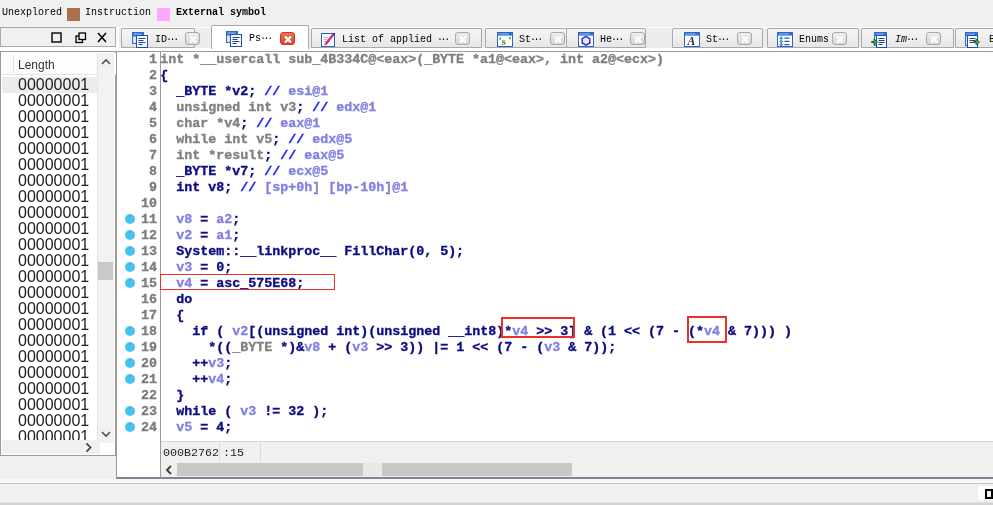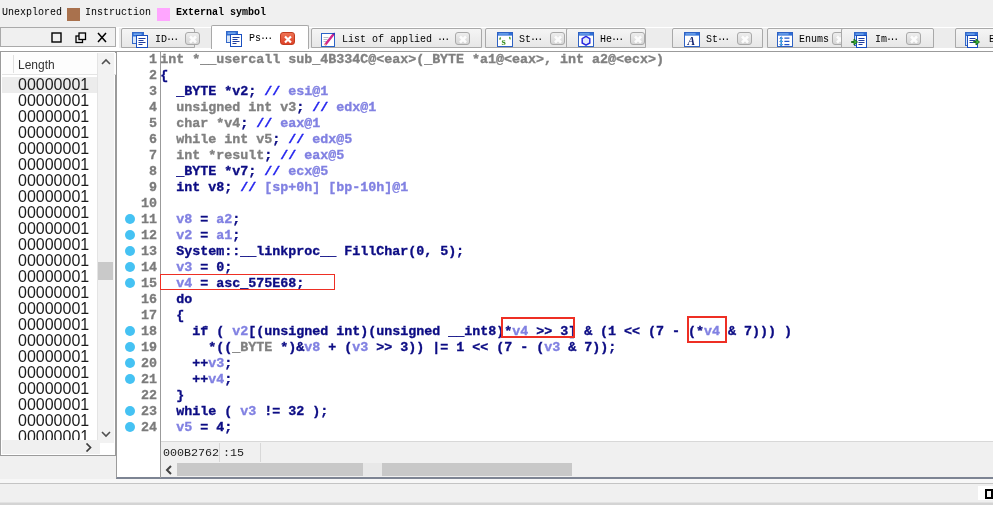--- a/index.html
+++ b/index.html
@@ -175,21 +175,21 @@
         <path d="M7.4 6.2h5M7.4 9.4h5M7.4 12.6h5" stroke="#2255cc" stroke-width="1.2"></path>
       </svg>
       <span class="tabtxt" style="left:31px;">Enums</span>
       <div class="closebtn" style="left:64px;top:3px;">
           <svg width="10" height="9" viewBox="0 0 10 9">
             <path d="M2 1.5 L8 7.5 M8 1.5 L2 7.5" stroke="#fcfcfc" stroke-width="2.5"></path>
           </svg>
         </div>
     </div>
 
-    <div class="tab" style="left:841px;width:93px;">
+    <div class="tab" style="left:861px;width:93px;font-style:italic;">
       <svg class="ticon" style="left:9px;" viewBox="0 0 16 16">
         <rect x="3.5" y="0.5" width="12" height="13" fill="#d8e6f8" stroke="#3468c8"></rect>
         <rect x="4" y="1" width="11" height="3" fill="#2f6fd8"></rect>
         <rect x="4.6" y="1.6" width="8" height="0.9" fill="#9cc8f5"></rect>
         <rect x="5.5" y="3.5" width="10" height="12" fill="#ffffff" stroke="#1a4fc0"></rect>
         <path d="M7.5 6.5h6M7.5 8.5h6M7.5 10.5h6M7.5 12.5h4" stroke="#1d3da0" stroke-width="1.1"></path>
         <path d="M0.5 9.5 L3 9.5 L3 7 L6.5 10 L3 13 L3 10.5 L0.5 10.5 Z" fill="#3db53d" stroke="#156615" stroke-width="0.9"></path>
       </svg>
       <span class="tabtxt" style="left:33px;">Im<span class="dots">···</span></span>
       <div class="closebtn" style="left:64px;top:3px;">

